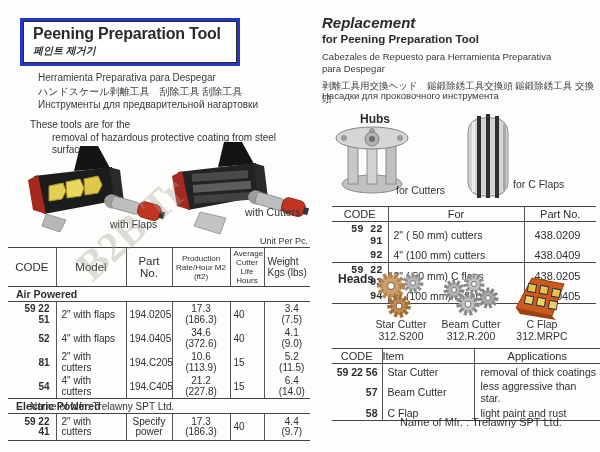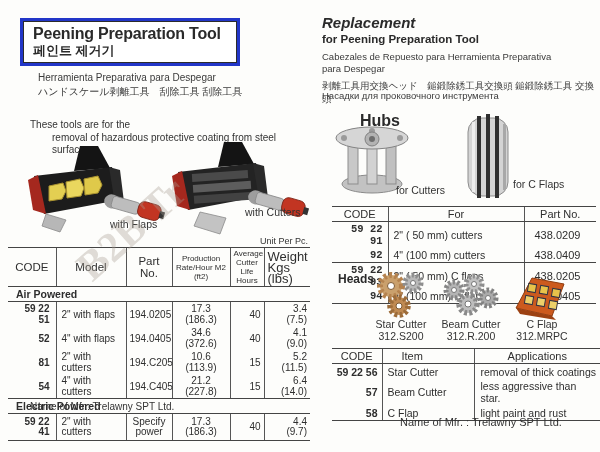--- a/index.html
+++ b/index.html
@@ -7,61 +7,61 @@
     width:600px;height:452px;position:relative;overflow:hidden;
     background:#fdfdfb;color:#2a2a2a;
     font-family:"Liberation Sans", sans-serif;
   }
   .abs{position:absolute;}
   
   .left-col{position:absolute;left:8px;top:0;width:302px;height:452px;}
   .title-box{position:absolute;left:12px;top:18px;width:214px;border:3px solid #2236c8;background:#fff;}
   .title-box .inner{border:1px solid #2b2b2b;padding:2px 9px 3px 9px;}
   .title-main{font-size:16px;font-weight:bold;letter-spacing:-0.2px;line-height:19px;}
-  .title-kr{font-size:13px;font-weight:bold;line-height:16px;}
+  .title-kr{font-size:10px;font-weight:bold;font-style:italic;line-height:16px;}
   .lang-lines{position:absolute;left:30px;top:71px;font-size:10px;line-height:13.5px;color:#3a3a3a;}
   .desc{position:absolute;left:22px;top:119px;font-size:10px;line-height:12.5px;color:#333;}
   .desc .l2{margin-left:22px;}
   .tools{position:absolute;left:0;top:138px;width:302px;height:106px;}
   .tool-label{position:absolute;font-size:10.5px;color:#333;}
   .lbl-flaps{left:102px;top:80px;}
   .lbl-cutters{left:237px;top:68px;}
   .unit-note{position:absolute;right:2px;top:236px;font-size:9px;color:#333;}
   
   table.spec{border-collapse:collapse;table-layout:fixed;}
   table.spec td,table.spec th{padding:1px 3px;vertical-align:middle;color:#2e2e2e;}
   table.spec th{font-weight:normal;}
   .vline{border-left:1px solid #555;}
   .hline-top{border-top:1.5px solid #444;}
   .hline-bot{border-bottom:1.2px solid #444;}
   
   .main-table{position:absolute;left:0;top:247px;width:302px;font-size:10px;}
   .main-table th{font-size:11.5px;text-align:center;}
   .main-table th.small{font-size:8px;line-height:9px;}
-  .main-table th.mid{font-size:13px;text-align:left;line-height:11px;}
+  .main-table th.mid{font-size:10px;text-align:left;line-height:11px;}
   .main-table td.code{font-weight:bold;text-align:right;padding-right:6px;}
   .main-table td.model{text-align:left;padding-left:5px;}
   .main-table td.part{text-align:left;padding-left:3px;}
   .main-table td.rate{text-align:center;}
-  .main-table td.life{text-align:right;}
-  .main-table td.wt{text-align:right;padding-left:12px;}
+  .main-table td.life{text-align:left;}
+  .main-table td.wt{text-align:center;padding-left:12px;}
   .main-table tr.section td{font-weight:bold;font-size:10.5px;text-align:left;padding-left:8px;
       border-top:1.2px solid #444;border-bottom:1.2px solid #444;}
   .main-table tr.data td{height:13px;}
   .main-table tr.tall td{height:24px;line-height:10px;}
   .mfr-left{position:absolute;left:22px;top:401px;font-size:10px;color:#333;}
   
   .right-col{position:absolute;left:310px;top:0;width:290px;height:380px;}
   .r-title{position:absolute;left:12px;top:14px;font-size:15px;font-weight:bold;font-style:italic;}
   .r-subtitle{position:absolute;left:12px;top:33px;font-size:11.5px;font-weight:bold;}
   .r-es{position:absolute;left:12px;top:51px;font-size:9.5px;line-height:11.5px;color:#3a3a3a;}
   .r-jp{position:absolute;left:12px;top:80px;font-size:9.5px;color:#3a3a3a;}
   .r-ru{position:absolute;left:12px;top:90px;font-size:9.5px;color:#3a3a3a;}
   .hubs{position:absolute;left:0;top:106px;width:290px;height:100px;}
-  .hubs-heading{position:absolute;left:50px;top:6px;font-size:16px;font-weight:bold;}
+  .hubs-heading{position:absolute;left:50px;top:6px;font-size:12px;font-weight:bold;}
   .hub-label{position:absolute;font-size:10.5px;color:#333;}
   .lbl-hub-cutters{left:86px;top:78px;}
   .lbl-hub-cflaps{left:203px;top:72px;}
   .hubs-table{position:absolute;left:22px;top:206px;width:264px;font-size:10.5px;}
   .hubs-table th{font-size:11px;text-align:center;}
   .hubs-table td.code{font-weight:bold;text-align:right;padding-right:5px;font-family:Liberation Mono, monospace;}
   .hubs-table td.for{text-align:left;padding-left:5px;}
   .hubs-table td.part{text-align:left;padding-left:10px;font-size:11px;}
   .hubs-table tr td{height:12px;}
   .heads{position:absolute;left:0;top:270px;width:290px;height:78px;}
@@ -92,20 +92,21 @@
   <div class="title-box">
     <div class="inner">
       <div class="title-main">Peening Preparation Tool</div>
       <div class="title-kr">페인트 제거기</div>
     </div>
   </div>
 
   <div class="lang-lines">
     <div>Herramienta Preparativa para Despegar</div>
     <div>ハンドスケール剥離工具　刮除工具 刮除工具</div>
+    <div>Инструменты для предварительной нагартовки</div>
   </div>
 
   <div class="desc">
     <div>These tools are for the</div>
     <div class="l2">removal of hazardous protective coating  from steel surfaces.</div>
   </div>
 
   <div class="tools">
 
     <svg class="abs" style="left:8px;top:2px;" width="150" height="100" viewBox="0 0 150 100">
@@ -340,21 +341,21 @@
 
   <table class="spec heads-table">
     <colgroup>
         <col style="width:50px">
         <col style="width:92px">
         <col style="width:126px">
       </colgroup>
     <tbody>
         <tr>
       <th class="hline-top hline-bot">CODE</th>
-      <th class="hline-top hline-bot vline" style="text-align:left;padding-left:19px;">Item</th>
+      <th class="hline-top hline-bot vline" style="text-align:left;padding-left:0;">Item</th>
       <th class="hline-top hline-bot vline">Applications</th>
     </tr>
     <tr>
       <td class="code">59 22 56</td>
       <td class="item vline">Star Cutter</td>
       <td class="app vline">removal of thick coatings</td>
     </tr>
     <tr>
       <td class="code">57</td>
       <td class="item vline">Beam Cutter</td>

